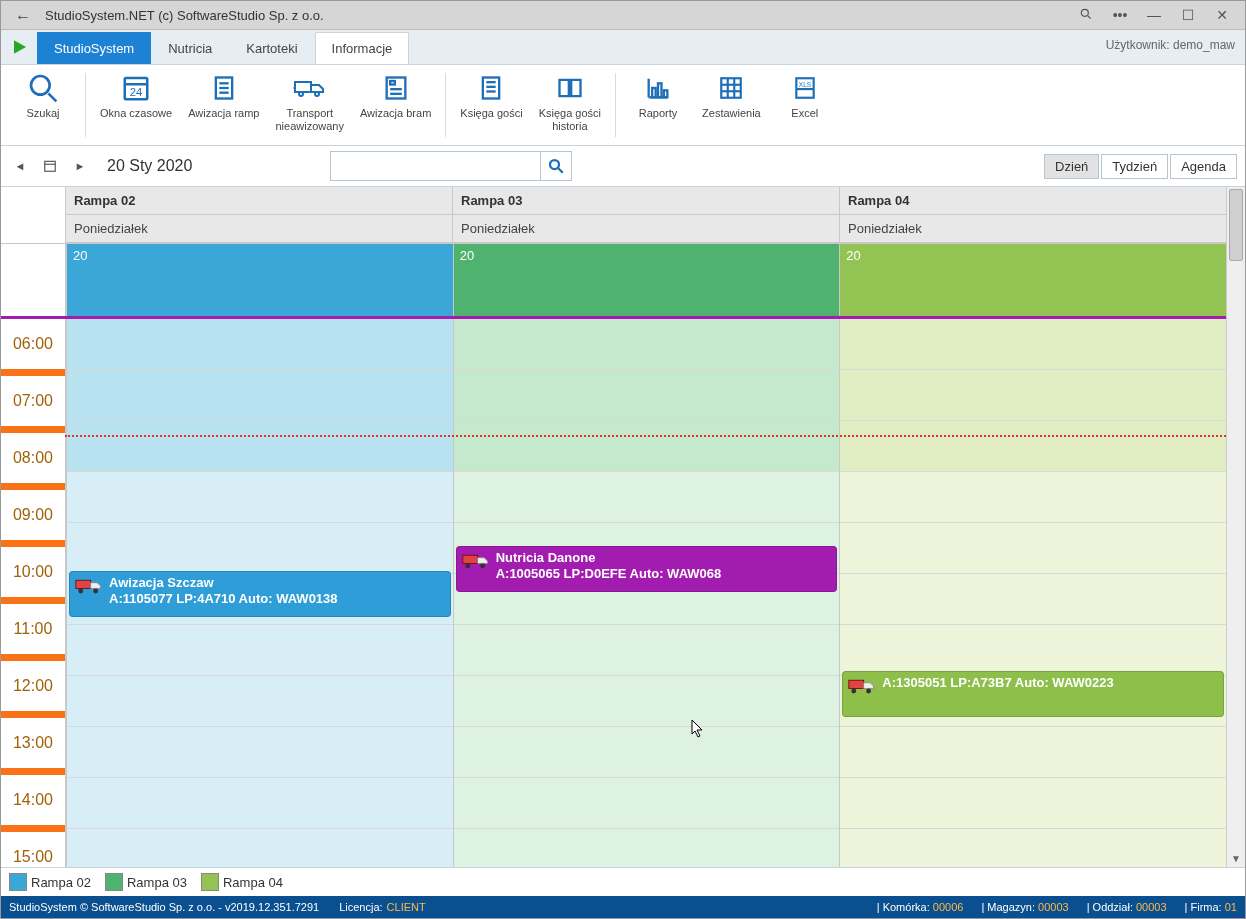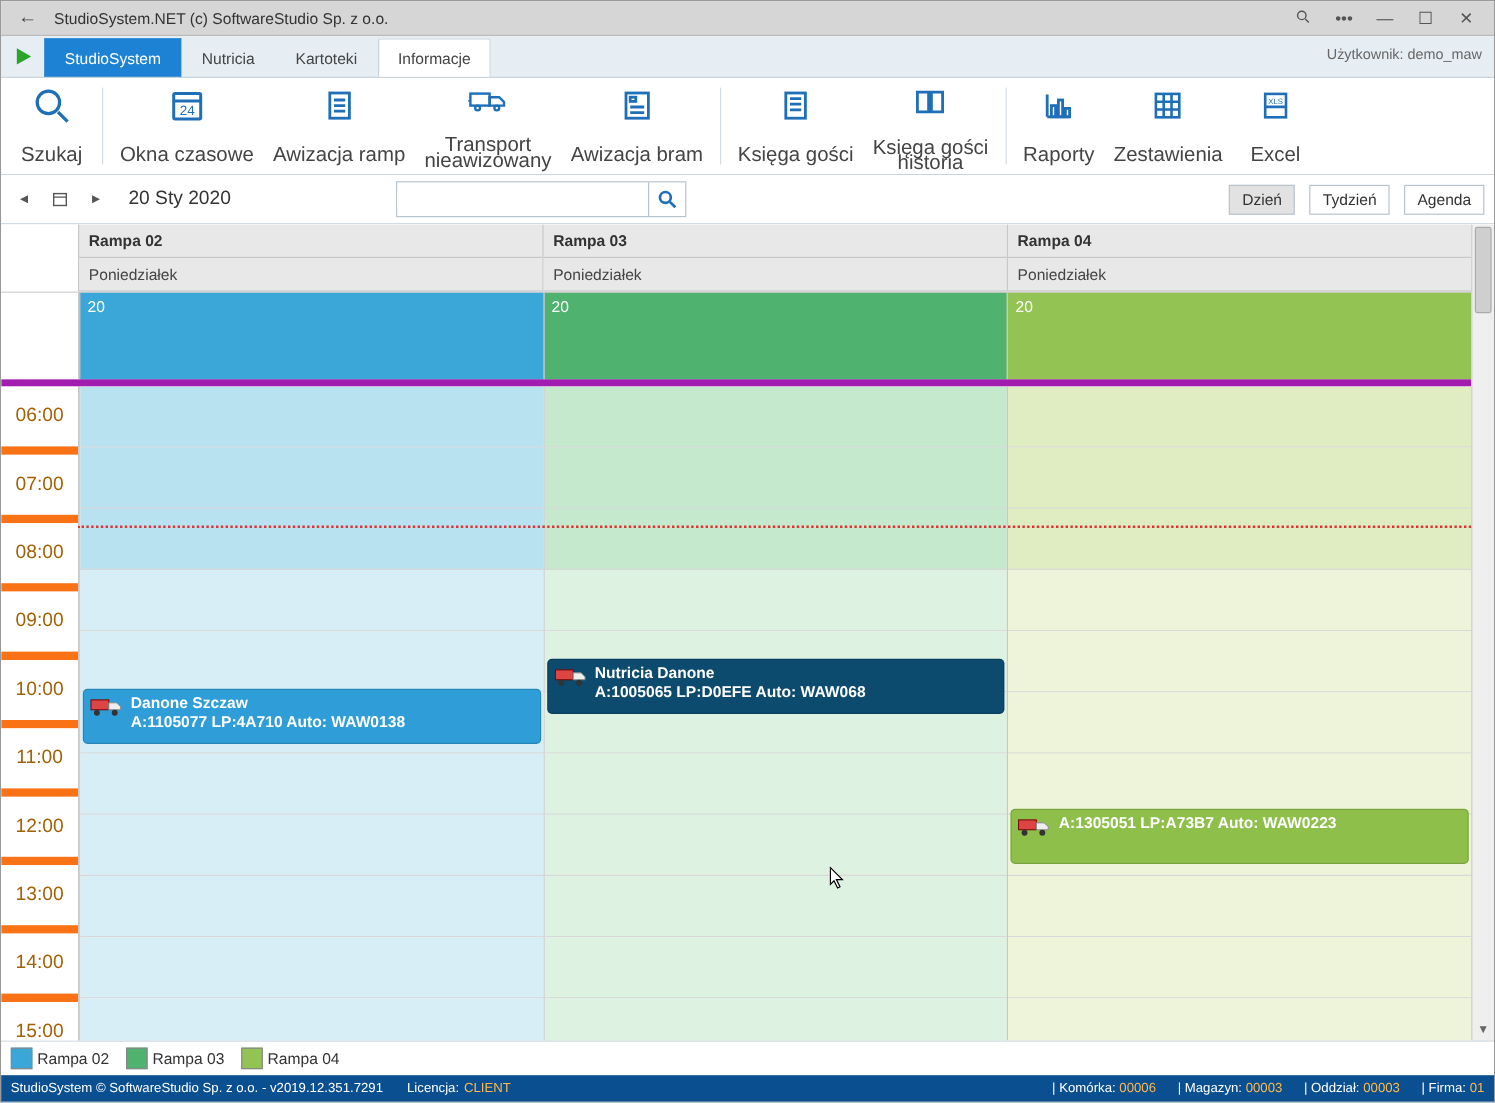--- a/index.html
+++ b/index.html
@@ -13,40 +13,40 @@
 .play{width:26px;height:26px;margin:0 4px 4px 6px;display:flex;align-items:center;justify-content:center}
 .play svg{width:18px;height:18px}
 .tab{padding:8px 16px;font-size:13px;color:#444;background:transparent;border:1px solid transparent;border-bottom:none;cursor:pointer}
 .tab.primary{background:#1e82d4;color:#fff;border-color:#1e82d4}
 .tab.active{background:#fff;border-color:#c8d3db;border-radius:2px 2px 0 0}
 .userinfo{position:absolute;right:10px;top:8px;font-size:12px;color:#666}
 .ribbon{height:72px;background:#fff;display:flex;align-items:stretch;border-bottom:1px solid #c8d3db;padding:4px 6px}
 .rbtn{display:flex;flex-direction:column;align-items:center;justify-content:flex-start;padding:2px 8px;min-width:56px;cursor:pointer;text-align:center}
 .rbtn .ic{height:34px;display:flex;align-items:center;}
 .rbtn .ic svg{stroke:#1e6fb8;fill:none;stroke-width:2}
-.rbtn .lbl{font-size:17px;color:#444;line-height:13px;margin-top:17px;white-space:pre-line}
+.rbtn .lbl{font-size:11px;color:#444;line-height:13px;margin-top:2px;white-space:pre-line}
 .rsep{width:1px;background:#d5dde3;margin:4px 6px}
 .datebar{height:40px;background:#fff;border-bottom:1px solid #c8d3db;display:flex;align-items:center;padding:0 8px;gap:8px}
 .navbtn{width:22px;height:22px;border:1px solid #c8d3db;display:flex;align-items:center;justify-content:center;background:#fff;cursor:pointer;color:#555;font-size:11px}
 .navbtn.mini{border:none}
 .datelbl{font-size:16px;color:#333;margin-left:8px}
 .searchwrap{margin-left:130px;display:flex;align-items:center;border:1px solid #b8c4ce;height:28px;width:240px;background:#fff}
 .searchwrap input{border:none;outline:none;flex:1;padding:0 6px;font-size:13px}
 .searchwrap .sbtn{width:30px;height:28px;border-left:1px solid #b8c4ce;display:flex;align-items:center;justify-content:center;cursor:pointer}
-.viewbtns{margin-left:auto;display:flex;gap:12px}
+.viewbtns{margin-left:auto;display:flex;gap:2px}
 .viewbtn{border:1px solid #b8c4ce;padding:4px 10px;background:#fff;cursor:pointer;font-size:13px;color:#333}
 .viewbtn.active{background:#e2e2e2}
 .calwrap{flex:1;display:flex;overflow:hidden;background:#fff}
 .calmain{flex:1;display:flex;flex-direction:column;overflow:hidden}
 .calhdrs{display:flex;border-bottom:1px solid #c8c8c8}
 .timecol{width:64px;flex:0 0 64px}
 .colh{flex:1;border-left:1px solid #c8c8c8;background:#e8e8e8}
 .colh .r1{padding:6px 8px;font-weight:600;color:#333;border-bottom:1px solid #c8c8c8}
 .colh .r2{padding:6px 8px;color:#444;border-bottom:1px solid #c8c8c8;background:#e8e8e8}
-.allday{display:flex;height:72px;border-bottom:6px solid #a21caf}
+.allday{display:flex;height:72px;border-bottom:3px solid #a21caf}
 .allday .timecol{background:#fff;border-right:1px solid #c8c8c8}
 .adcell{flex:1;border-left:1px solid #c8c8c8;padding:4px 6px;font-size:13px;color:#fff;font-weight:500}
 .grid{flex:1;overflow:hidden;position:relative}
 .gridinner{display:flex;height:100%}
 .times{width:64px;flex:0 0 64px;border-right:1px solid #c8c8c8}
 .trow{height:50px;border-bottom:7px solid #f97316;display:flex;align-items:center;justify-content:center;font-size:16px;color:#a16207;background:#fff}
 .col{flex:1;border-left:1px solid #c8c8c8;position:relative}
 .cellrow{height:50px;border-bottom:1px solid #d8d8d8}
 .nowline{position:absolute;left:64px;right:0;border-top:2px dotted #d33;z-index:5}
 .appt{position:absolute;left:2px;right:2px;border-radius:4px;padding:4px 6px 4px 40px;color:#fff;font-size:13px;font-weight:600;box-shadow:inset 0 0 0 1px rgba(0,0,0,.15);line-height:16px}
@@ -294,37 +294,37 @@
                 <div class="cellrow" style="background: rgb(216, 238, 246);"></div>
                 <div class="cellrow" style="background: rgb(216, 238, 246);"></div>
                 <div class="cellrow" style="background: rgb(216, 238, 246);"></div>
                 <div class="appt" style="background: rgb(47, 158, 216); top: 252px; height: 38px;">
                   <svg class="truck" viewBox="0 0 34 20">
                     <rect x="1" y="3" width="18" height="10" fill="#d44" stroke="#700"></rect>
                     <path d="M19 6 h8 l4 4 v3 h-12z" fill="#eee" stroke="#888"></path>
                     <circle cx="7" cy="16" r="3" fill="#333"></circle>
                     <circle cx="25" cy="16" r="3" fill="#333"></circle>
                   </svg>
-                  <div>Danone Szczaw</div>
+                  <div>Awizacja Szczaw</div>
                   <div class="l2">A:1105077 LP:4A710 Auto: WAW0138</div>
                 </div>
               </div>
               <div class="col">
                 <div class="cellrow" style="background: rgb(197, 233, 204);"></div>
                 <div class="cellrow" style="background: rgb(197, 233, 204);"></div>
                 <div class="cellrow" style="background: rgb(197, 233, 204);"></div>
                 <div class="cellrow" style="background: rgb(222, 242, 226);"></div>
                 <div class="cellrow" style="background: rgb(222, 242, 226);"></div>
                 <div class="cellrow" style="background: rgb(222, 242, 226);"></div>
                 <div class="cellrow" style="background: rgb(222, 242, 226);"></div>
                 <div class="cellrow" style="background: rgb(222, 242, 226);"></div>
                 <div class="cellrow" style="background: rgb(222, 242, 226);"></div>
                 <div class="cellrow" style="background: rgb(222, 242, 226);"></div>
                 <div class="cellrow" style="background: rgb(222, 242, 226);"></div>
-                <div class="appt" style="background: #0c4a6e; top: 227px; height: 38px;">
+                <div class="appt" style="background: #a21caf; top: 227px; height: 38px;">
                   <svg class="truck" viewBox="0 0 34 20">
                     <rect x="1" y="3" width="18" height="10" fill="#d44" stroke="#700"></rect>
                     <path d="M19 6 h8 l4 4 v3 h-12z" fill="#eee" stroke="#888"></path>
                     <circle cx="7" cy="16" r="3" fill="#333"></circle>
                     <circle cx="25" cy="16" r="3" fill="#333"></circle>
                   </svg>
                   <div>Nutricia Danone</div>
                   <div class="l2">A:1005065 LP:D0EFE Auto: WAW068</div>
                 </div>
               </div>

